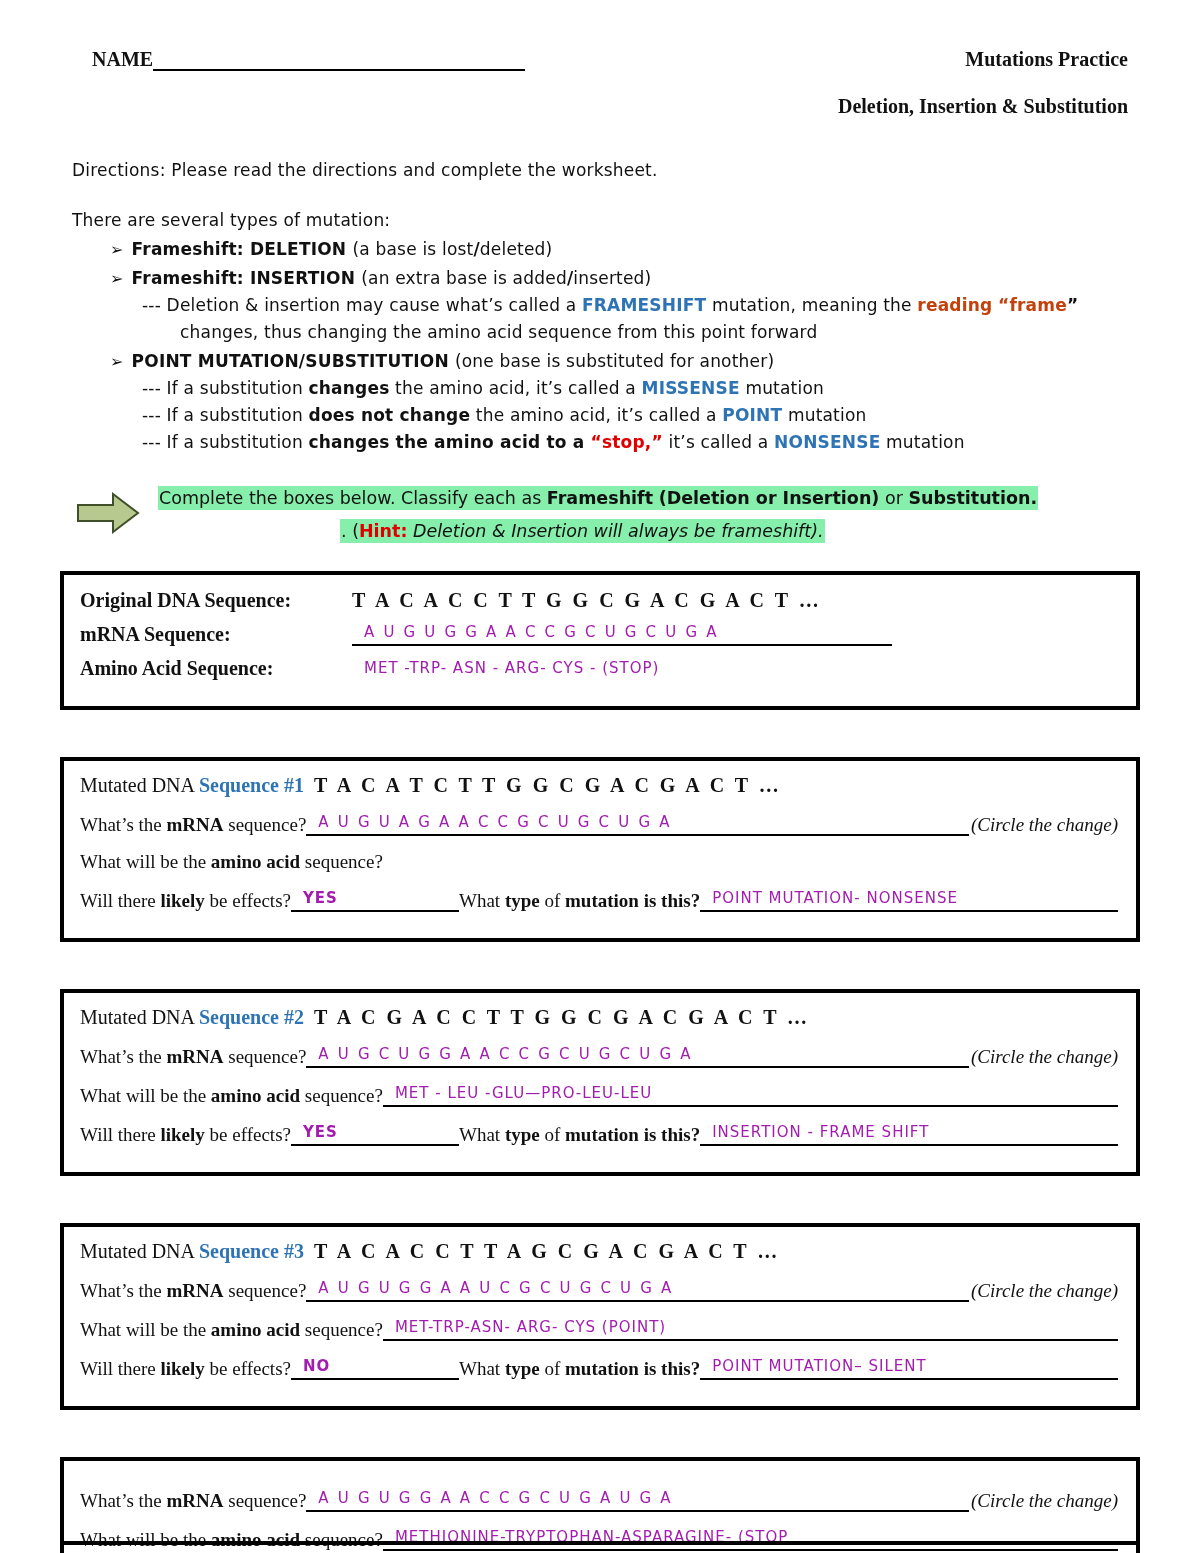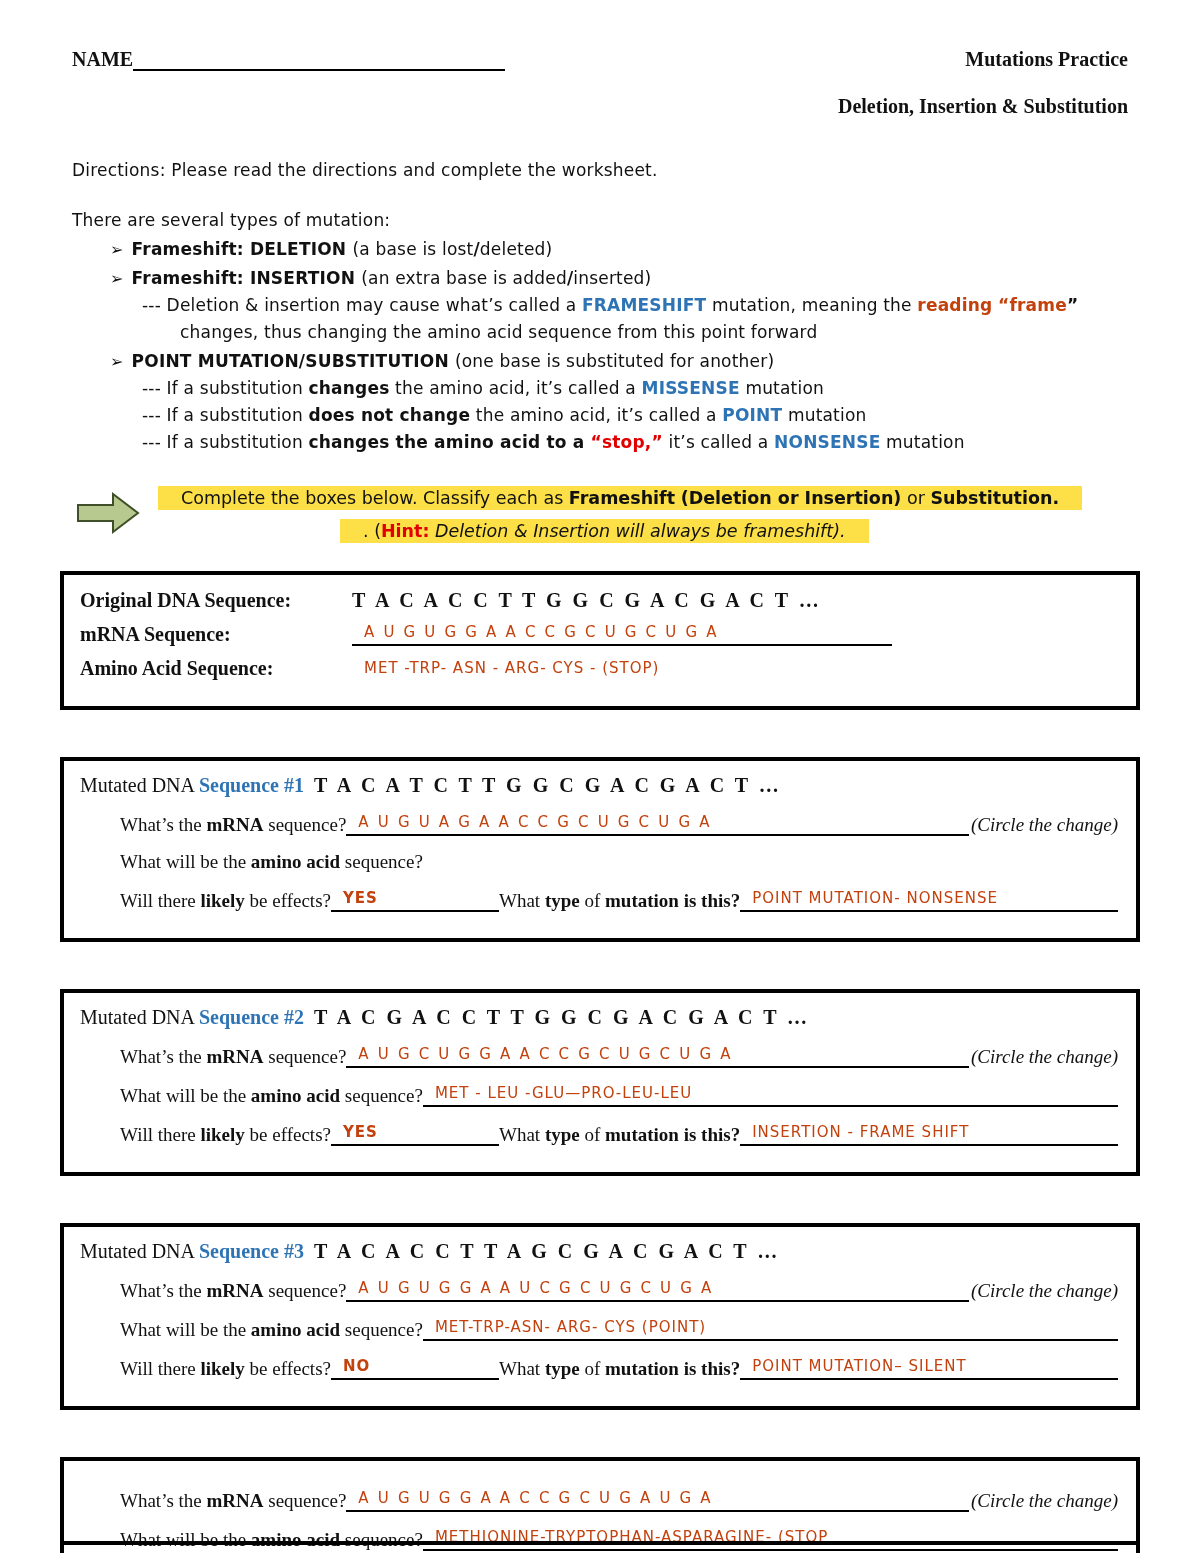--- a/index.html
+++ b/index.html
@@ -10,64 +10,64 @@
     font-family:"DejaVu Sans", sans-serif;
   }
   .b { font-weight:bold; }
   .i { font-style:italic; }
   .blue { color:#2e74b5; }
   .maroon { color:#c2410c; }
   .red { color:#e00000; }
 
   
   .header { display:flex; justify-content:space-between; align-items:flex-start; padding:48px 72px 0 72px; }
-  .name-line { display:flex; align-items:flex-end; }
+  .name-line { display:flex; align-items:flex-end;margin-left:20px; }
   .name-label { font-family:"Liberation Serif",serif; font-weight:bold; font-size:20px; }
   .name-blank { display:inline-block; width:372px; height:22px; border-bottom:2.5px solid #000; }
   .title-block { text-align:right; font-family:"Liberation Serif",serif; font-weight:bold; font-size:20px; }
   .title-block .subtitle { margin-top:24px; }
 
   
   .directions { padding:0 72px; margin-top:42px; font-size:17px; letter-spacing:.2px; }
   .types-lead { padding:0 72px; margin-top:30px; font-size:17px; letter-spacing:.2px; }
   .bullet { padding:0 72px 0 110px; margin-top:9px; font-size:17px; letter-spacing:.2px; }
   .bullet .glyph { margin-right:8px; font-size:16px; }
   .subline { padding:0 60px 0 142px; margin-top:7px; font-size:17px; letter-spacing:.2px; }
   .subline-cont { padding-left:180px; }
 
   
   .callout { display:flex; align-items:flex-start; padding:0 0 0 76px; margin-top:30px; gap:16px; }
   .callout-arrow { flex:0 0 auto; margin-top:8px; }
   .callout-text { font-size:17.5px; line-height:1.9; }
-  .hl { background:#fde047; padding:2px 23px; }
+  .hl { background:#86efac; padding:2px 1px; }
   .callout-line2 { margin-left:182px; }
 
   
   .obox, .mbox { margin:0 60px; border:4px solid #000; padding:12px 18px 26px 16px; background:#fff; }
   .obox { margin-top:22px; }
   .mbox { margin-top:47px; }
 
   .orow { display:flex; align-items:flex-end; margin-top:10px; }
   .orow:first-child { margin-top:2px; }
   .olabel { font-family:"Liberation Serif",serif; font-weight:bold; font-size:20px; flex:0 0 272px; }
   .dna-seq { font-family:"Liberation Serif",serif; font-weight:bold; font-size:20px; letter-spacing:3px; white-space:nowrap; }
 
-  .ans { color:#c2410c; font-size:15px; letter-spacing:1px; font-family:"DejaVu Sans",sans-serif; white-space:nowrap; }
+  .ans { color:#a21caf; font-size:15px; letter-spacing:1px; font-family:"DejaVu Sans",sans-serif; white-space:nowrap; }
   .ans-b { font-weight:bold; }
   .mrna-ans { letter-spacing:2.2px; }
   .blank { border-bottom:2.5px solid #000; display:inline-flex; align-items:flex-end; padding:0 8px 3px 12px; min-height:24px; }
   .grow { flex:1 1 auto; }
   .o-mrna-blank { width:540px; flex:0 0 auto; }
   .effects-blank { flex:0 0 168px; }
   .no-line { border-bottom:none; }
 
   .mbox-title { font-size:20px; margin-bottom:6px; white-space:nowrap; }
   .mbox-title .prefix, .mbox-title .seqno { font-family:"Liberation Serif",serif; font-size:20px; }
   .mbox-title .seqno { font-weight:bold; color:#2e74b5; margin-right:10px; }
-  .qrow { display:flex; align-items:flex-end; margin-top:15px; font-size:19px;margin-left:40px; }
+  .qrow { display:flex; align-items:flex-end; margin-top:15px; font-size:19px; }
   .q { font-family:"Liberation Serif",serif; white-space:nowrap; flex:0 0 auto; }
   .circle-note { font-family:"Liberation Serif",serif; font-style:italic; white-space:nowrap; margin-left:2px; flex:0 0 auto; }
 
   .next-box { position:absolute; left:60px; right:60px; bottom:-2px; height:14px; border:4px solid #000; border-bottom:none; }
 </style>
 </head>
 <body>
 
 <div class="page">
 

